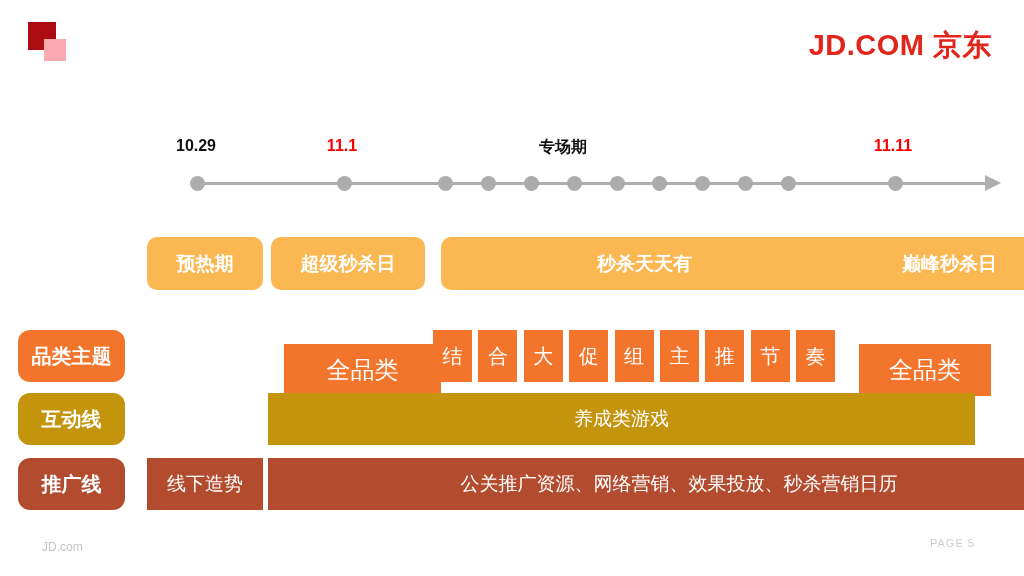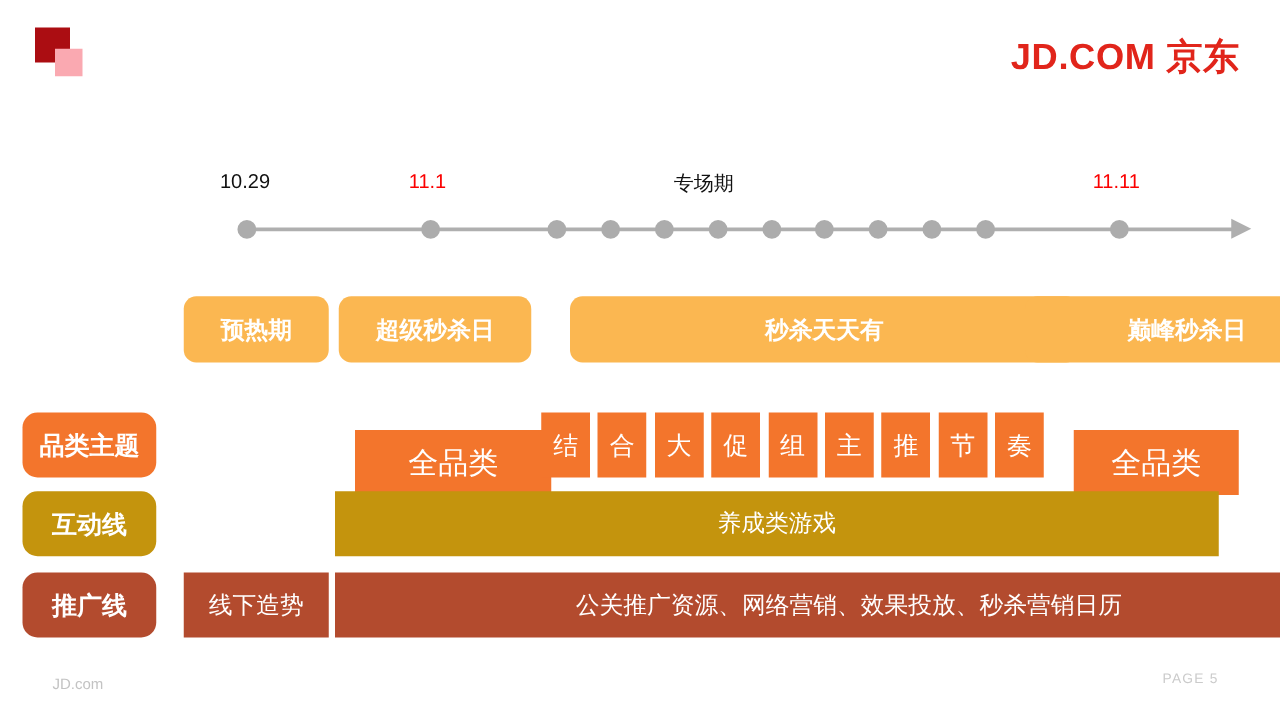--- a/index.html
+++ b/index.html
@@ -8,21 +8,21 @@
     font-family:"Liberation Sans", sans-serif; overflow:hidden;
   }
 
   
   .mark-dark { position:absolute; left:28px; top:22px; width:28px; height:28px; background:#AB0D12; }
   .mark-pink { position:absolute; left:44px; top:39px; width:22px; height:22px; background:#FAA9B1; }
   .page-title { position:absolute; left:69px; top:28px; font-size:25px; font-weight:bold; color:#000; letter-spacing:1px; }
   .jd-logo { position:absolute; right:32px; top:26px; font-size:29px; font-weight:bold; color:#E1251B; letter-spacing:0.5px; }
 
   
-  .ms { position:absolute; top:137px; transform:translateX(-50%); font-size:16px; font-weight:normal; color:#111; white-space:nowrap; }
+  .ms { position:absolute; top:137px; transform:translateX(-50%); font-size:16px; font-weight:bold; color:#111; white-space:nowrap; }
   .ms.red { color:#FB0000; }
   .ms1 { left:196px; } .ms2 { left:342px; } .ms3 { left:563px; } .ms4 { left:893px; }
   .tl-line { position:absolute; left:198px; top:182px; width:790px; height:3px; background:#AFAFAF; }
   .tl-arrow { position:absolute; left:985px; top:175px; width:0; height:0;
               border-left:16px solid #AFAFAF; border-top:8px solid transparent; border-bottom:8px solid transparent; }
   .dot { position:absolute; top:176px; width:15px; height:15px; border-radius:50%; background:#ACACAC; }
   .d1{left:190px;} .d2{left:337px;} .d3{left:438px;} .d4{left:481px;} .d5{left:524px;}
   .d6{left:567px;} .d7{left:610px;} .d8{left:652px;} .d9{left:695px;} .d10{left:738px;}
   .d11{left:781px;} .d12{left:888px;}
 
@@ -37,21 +37,21 @@
   
   .seg { position:absolute; display:flex; align-items:center; justify-content:center;
          color:#fff; white-space:nowrap; }
   .r1  { top:237px; height:53px; background:#FBB751; border-radius:10px; font-weight:bold; font-size:19px; }
   .r2  { top:344px; height:52px; background:#F3752C; font-size:24px;margin-left:16px; }
   .r3  { top:393px; height:52px; background:#C4940D; font-size:19px; }
   .r4  { top:458px; height:52px; background:#B34B2E; font-size:19px; }
 
   .s1a { left:147px; width:116px; }
   .s1b { left:271px; width:154px; }
-  .s1c { left:456px; width:407px; }
+  .s1c { left:441px; width:407px; }
   .s1d { left:820px; width:171px;padding-left:44px; }
 
   .s2a { left:268px; width:157px; }
   .char-strip { position:absolute; left:433px; top:330px; width:402px; height:52px;
                 display:flex; justify-content:space-between; }
   .char-box { width:39px; height:52px; background:#F3752C; color:#fff; font-size:20px;
               display:flex; align-items:center; justify-content:center; }
   .s2b { left:843px; width:132px; }
 
   .s3a { left:268px; width:707px; }

